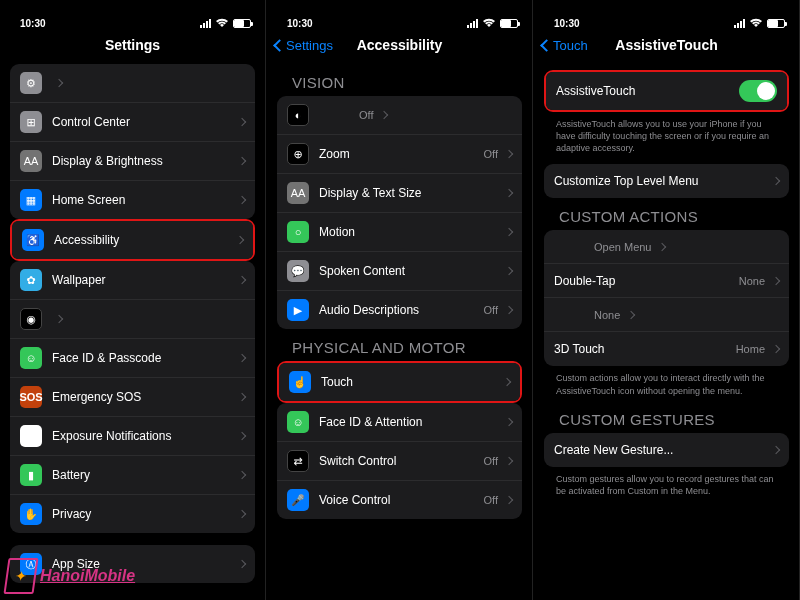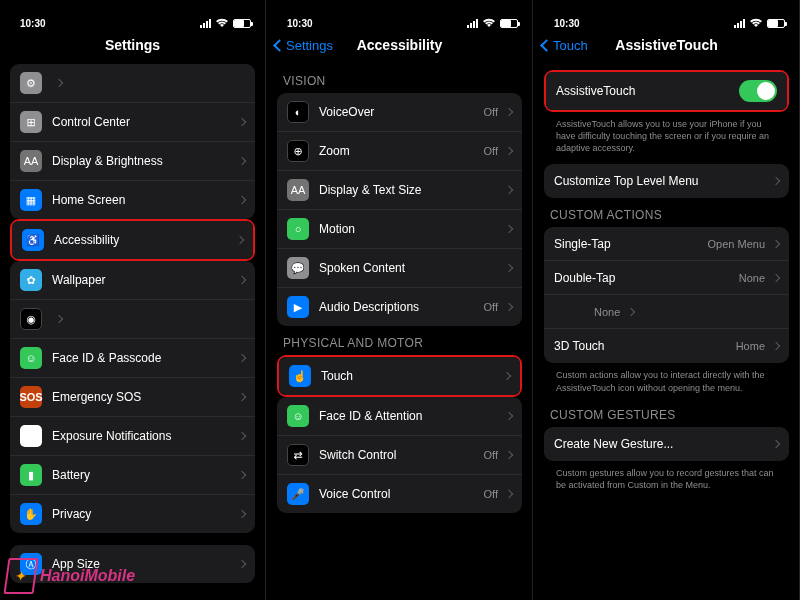--- a/index.html
+++ b/index.html
@@ -54,22 +54,22 @@
     display: flex; align-items: center;
     color: #0a84ff; font-size: 13px;
   }
   .navbar .back::before {
     content: ''; display:inline-block; width:7px;height:7px;
     border-left:2px solid #0a84ff; border-bottom:2px solid #0a84ff;
     transform: rotate(45deg); margin-right:2px;
   }
   .pane { flex: 1; overflow: hidden; padding-bottom: 6px; }
   .grp-head {
-    color: #8e8e92; font-size: 12px; text-transform: uppercase;
-    padding: 10px 16px 5px; letter-spacing: .3px;
+    color: #8e8e92; font-size: 15px; text-transform: uppercase;
+    padding: 10px 25px 5px; letter-spacing: .3px;
   }
   .grp-note { color:#8e8e92; font-size:9px; padding: 6px 22px 4px; line-height:1.35; }
   .list {
     background: #1c1c1e;
     border-radius: 9px;
     margin: 0 10px;
     overflow: hidden;
   }
   .row {
     display: flex; align-items: center;
@@ -117,21 +117,21 @@
   .wm {
     position: absolute; left: 6px; bottom: 6px;
     display: flex; align-items: center; gap: 4px;
     font-family: Georgia, serif;
   }
   .wm .sq {
     width: 30px; height: 36px; border: 2px solid #d63384; border-radius: 2px;
     transform: skewX(-8deg); display:flex;align-items:center;justify-content:center;
     color:#ffa500; font-size:14px;
   }
-  .wm .txt { color:#d63384; font-size:16px; font-style: italic; font-weight:700; }
+  .wm .txt { color:#d63384; font-size:16px; font-style: italic; font-weight:700;text-decoration:underline; }
 </style>
 </head>
 <body>
 
 <div class="phone">
   <div class="statusbar">
     <span>10:30</span>
     <span class="right">
       <span class="sig">
           <i></i>
@@ -254,21 +254,20 @@
     <span class="back">
         <span>Settings</span>
       </span>
     <span class="title">Accessibility</span>
   </div>
   <div class="pane">
     <div class="grp-head">VISION</div>
     <div class="list">
         <div class="row">
           <span class="ic bg-dark">◐</span>
-          <span class="lbl">VoiceOver</span>
           <span class="val">Off</span>
           <span class="chev"></span>
         </div>
         <div class="row">
           <span class="ic bg-dark">⊕</span>
           <span class="lbl">Zoom</span>
           <span class="val">Off</span>
           <span class="chev"></span>
         </div>
         <div class="row">
@@ -367,21 +366,20 @@
     <div class="spacer-sm"></div>
     <div class="list" id="s2g1">
         <div class="row">
           <span class="lbl">Customize Top Level Menu</span>
           <span class="chev"></span>
         </div>
       </div>
     <div class="grp-head">CUSTOM ACTIONS</div>
     <div class="list" id="s2g2">
         <div class="row">
-          <span class="lbl">Single-Tap</span>
           <span class="val">Open Menu</span>
           <span class="chev"></span>
         </div>
         <div class="row">
           <span class="lbl">Double-Tap</span>
           <span class="val">None</span>
           <span class="chev"></span>
         </div>
         <div class="row">
           <span class="val">None</span>

